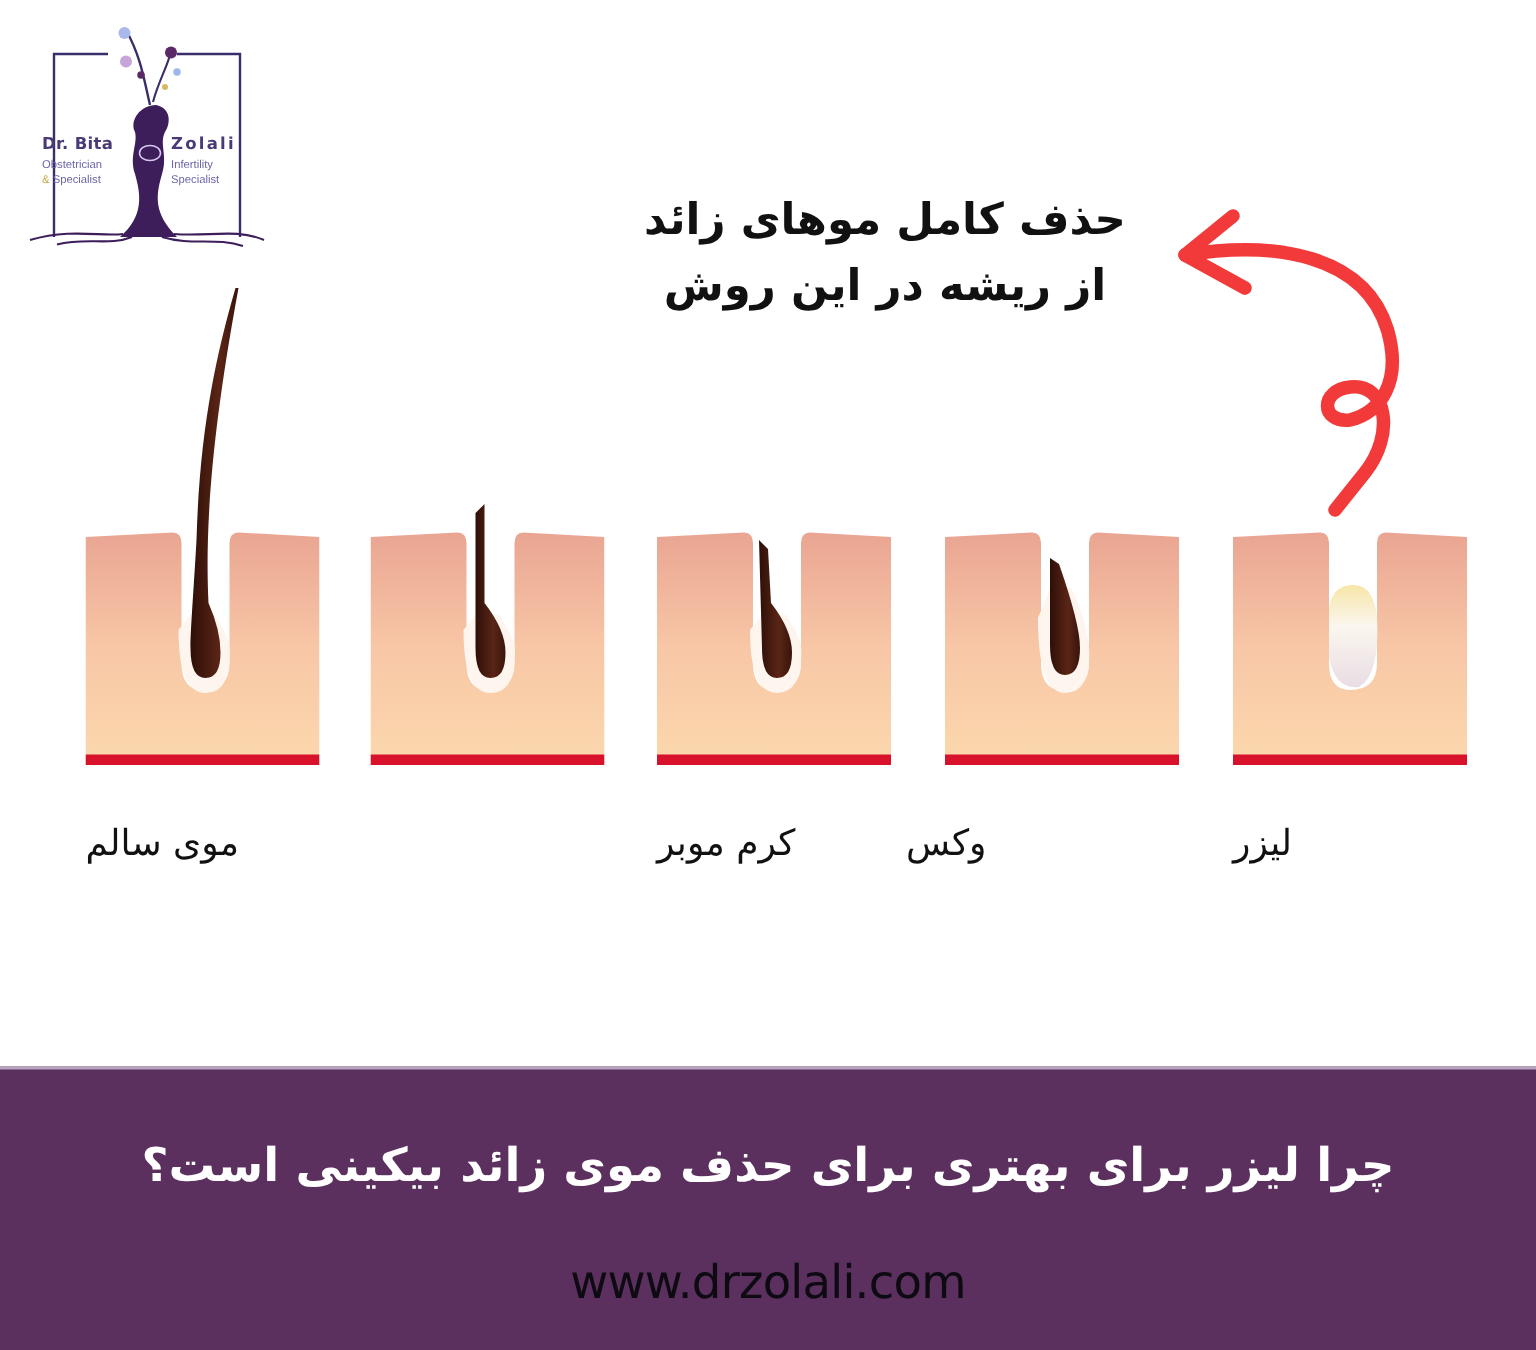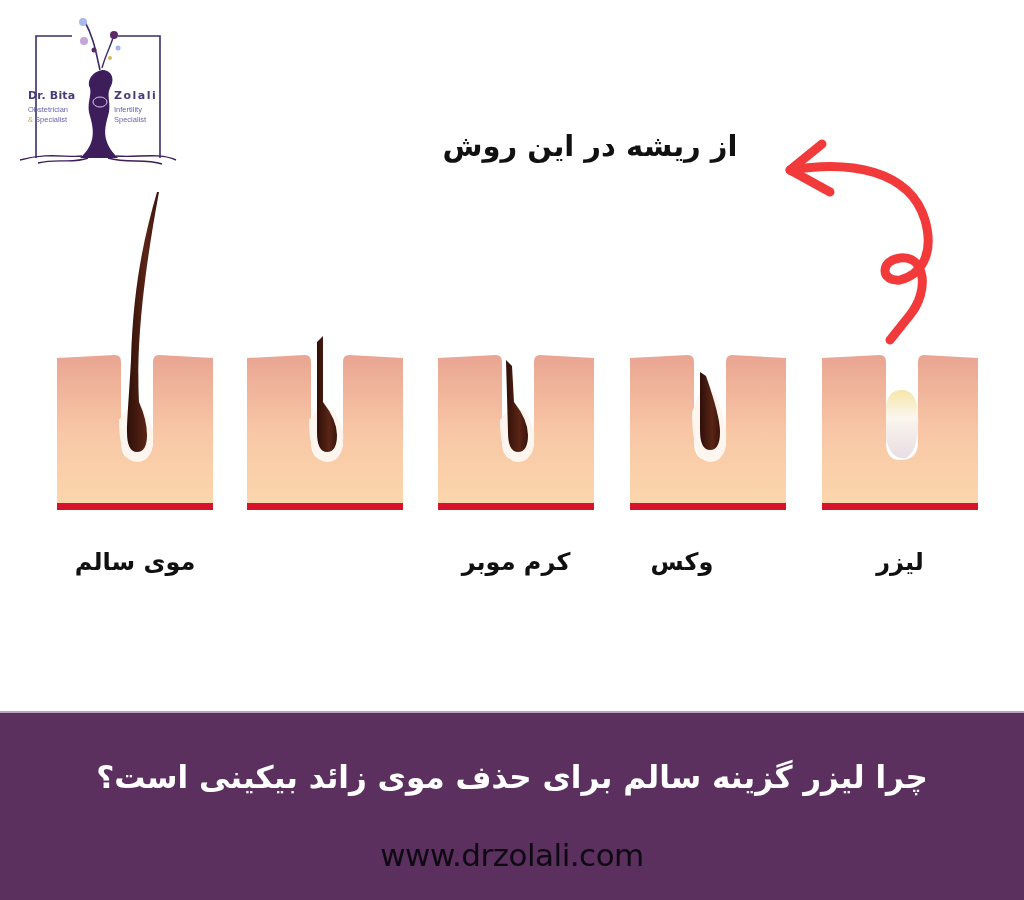--- a/index.html
+++ b/index.html
@@ -30,22 +30,22 @@
     color: #111111;
   }
   .arrow { position: absolute; left: 770px; top: 130px; }
 
   .stage { position: absolute; left: 0; top: 180px; width: 1024px; height: 340px; }
   .panel { position: absolute; width: 156px; top: 0; height: 335px; }
   .panel svg { position: absolute; left: 0; top: 0; }
 
   .labels { position: absolute; top: 548px; left: 0; width: 1024px; height: 40px; }
   .label {
-    position: absolute; width: 156px; text-align: center; direction: rtl;
-    font-family: "DejaVu Sans", sans-serif; font-weight: bold; font-size: 24px; color: #111;
+    position: absolute; width: 156px; text-align: left; direction: rtl;
+    font-family: "DejaVu Sans", sans-serif; font-weight: normal; font-size: 24px; color: #111;
   }
 
   .banner {
     position: absolute; left: 0; top: 711px; width: 1024px; height: 189px;
     background: #5b2f5e; border-top: 2px solid #b9a3c0;
   }
   .banner-title {
     position: absolute; left: 20px; width: 984px; top: 46px; text-align: center; direction: rtl;
     font-family: "DejaVu Sans", sans-serif; font-weight: bold; font-size: 31px; color: #ffffff;
   }
@@ -83,20 +83,21 @@
     <div>Obstetrician</div>
     <div><span class="amp">&amp;</span> <span>Specialist</span></div>
   </div>
   <div class="logo-sub r">
     <div>Infertility</div>
     <div>Specialist</div>
   </div>
 </div>
 
 <div class="headline">
+  <div>حذف کامل موهای زائد</div>
   <div>از ریشه در این روش</div>
 </div>
 
 <svg class="arrow" width="200" height="220" viewBox="0 0 200 220">
   <path d="M20,40 C80,30 140,40 155,90 C165,125 150,145 130,150 C110,152 110,130 130,128 C155,125 160,160 140,185 L120,210" fill="none" stroke="#f23a3a" stroke-width="9" stroke-linecap="round" stroke-linejoin="round"></path>
   <path d="M52,14 L20,40 L60,62" fill="none" stroke="#f23a3a" stroke-width="9" stroke-linecap="round" stroke-linejoin="round"></path>
 </svg>
 
 <div class="stage">
   <svg width="0" height="0" style="position:absolute">
@@ -166,15 +167,15 @@
 </div>
 
 <div class="labels">
   <div class="label" style="left:57px">موی سالم</div>
   <div class="label" style="left:438px">کرم موبر</div>
   <div class="label" style="left:604px">وکس</div>
   <div class="label" style="left:822px">لیزر</div>
 </div>
 
 <div class="banner">
-  <div class="banner-title">چرا لیزر گزینه سالم برای حذف موی زائد بیکینی است؟</div>
+  <div class="banner-title">چرا لیزر برای بهتری برای حذف موی زائد بیکینی است؟</div>
   <div class="banner-url">www.drzolali.com</div>
 </div>
 
 </body></html>

